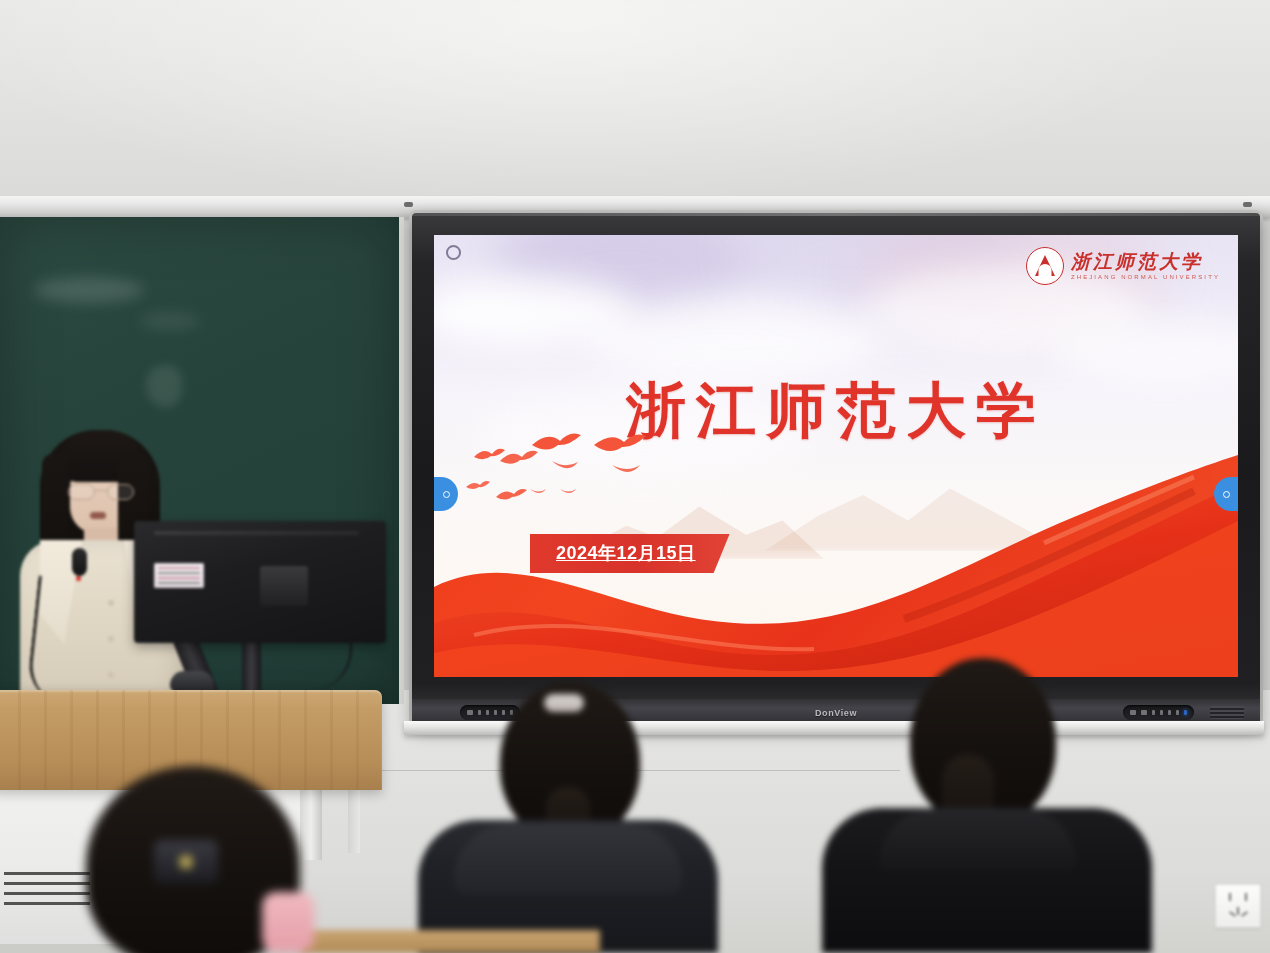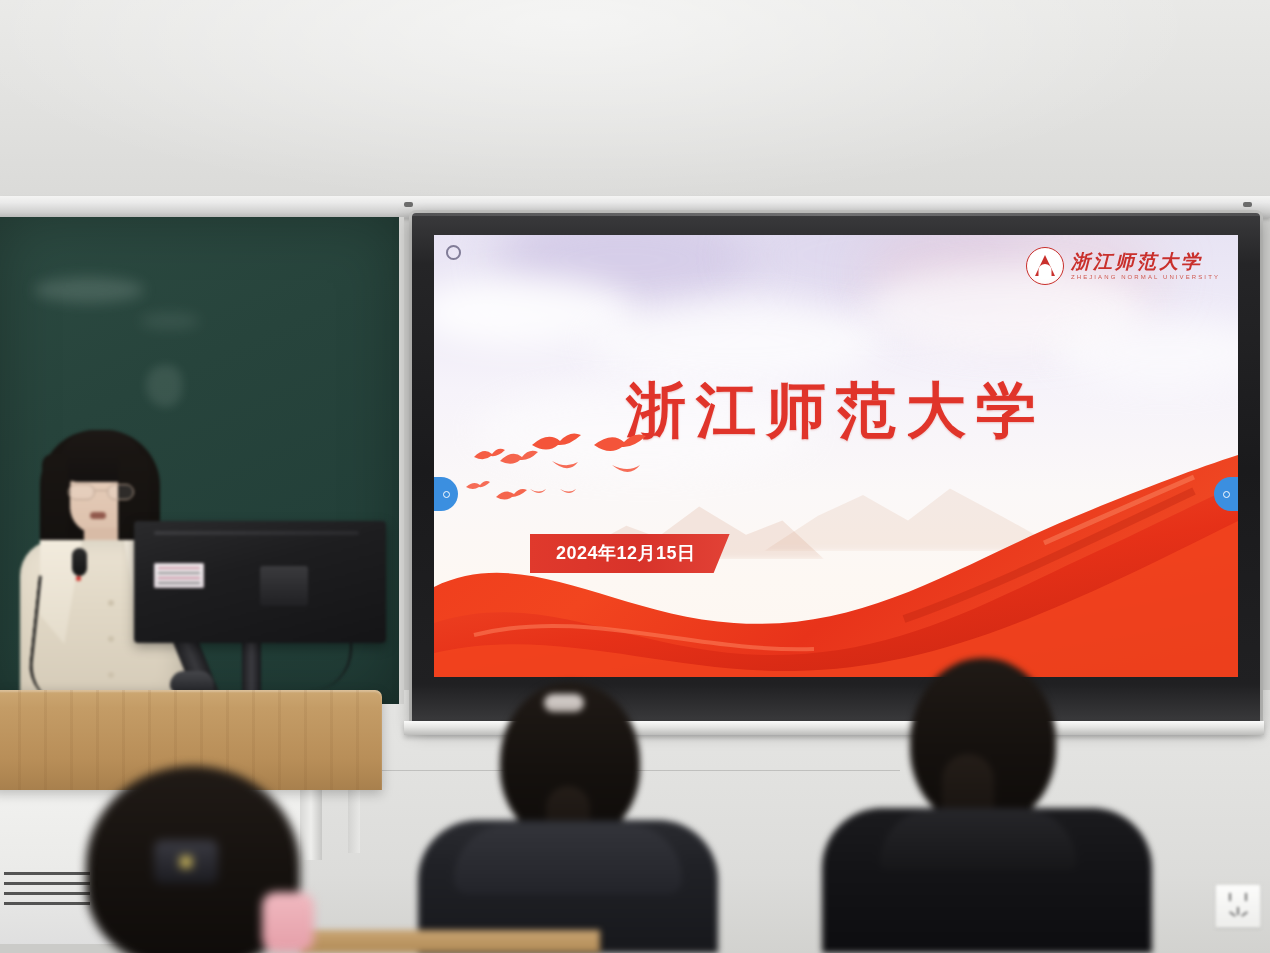--- a/index.html
+++ b/index.html
@@ -167,20 +167,21 @@
 
   
   .date-banner{
     position:absolute;left:96px;bottom:104px;
     padding:7px 34px 8px 26px;
     background:linear-gradient(90deg,#e0392c 0%,#d8332a 55%,#e24236 100%);
     clip-path:polygon(0 0,100% 0,92% 100%,0 100%);
     color:#fff;font-size:18px;font-weight:bold;letter-spacing:.5px;
     box-shadow:0 2px 6px rgba(170,40,30,.35);
     white-space:nowrap;
+    text-decoration:underline;
   }
 
   
   .uni-logo{
     position:absolute;right:18px;top:12px;display:flex;align-items:center;gap:7px;
   }
   .logo-mark{
     width:38px;height:38px;border-radius:50%;
     border:1.4px solid #c9302c;
     position:relative;flex:none;
@@ -547,20 +548,41 @@
         <div class="side-tab l">
             <i></i>
           </div>
         <div class="side-tab r">
             <i></i>
           </div>
 
       </div>
     </div>
 
+    <div class="panel-chin">
+      <div class="btn-cluster left">
+        <span class="ctrl-dot wide"></span>
+          <span class="ctrl-dot"></span>
+          <span class="ctrl-dot"></span>
+        <span class="ctrl-dot"></span>
+          <span class="ctrl-dot"></span>
+          <span class="ctrl-dot"></span>
+      </div>
+      <div class="brand">DonView</div>
+      <div class="btn-cluster right">
+        <span class="ctrl-dot wide"></span>
+          <span class="ctrl-dot wide"></span>
+        <span class="ctrl-dot"></span>
+          <span class="ctrl-dot"></span>
+          <span class="ctrl-dot"></span>
+        <span class="ctrl-dot"></span>
+          <span class="ctrl-dot led"></span>
+      </div>
+      <div class="speaker-grille"></div>
+    </div>
   </div>
   <div class="panel-shelf"></div>
 
   <div class="cabinet"></div>
   <div class="cab-vent"></div>
   <div class="cab-edge"></div>
 
   <div class="presenter blur-soft">
     <div class="p-hair-back"></div>
     <div class="p-face"></div>

